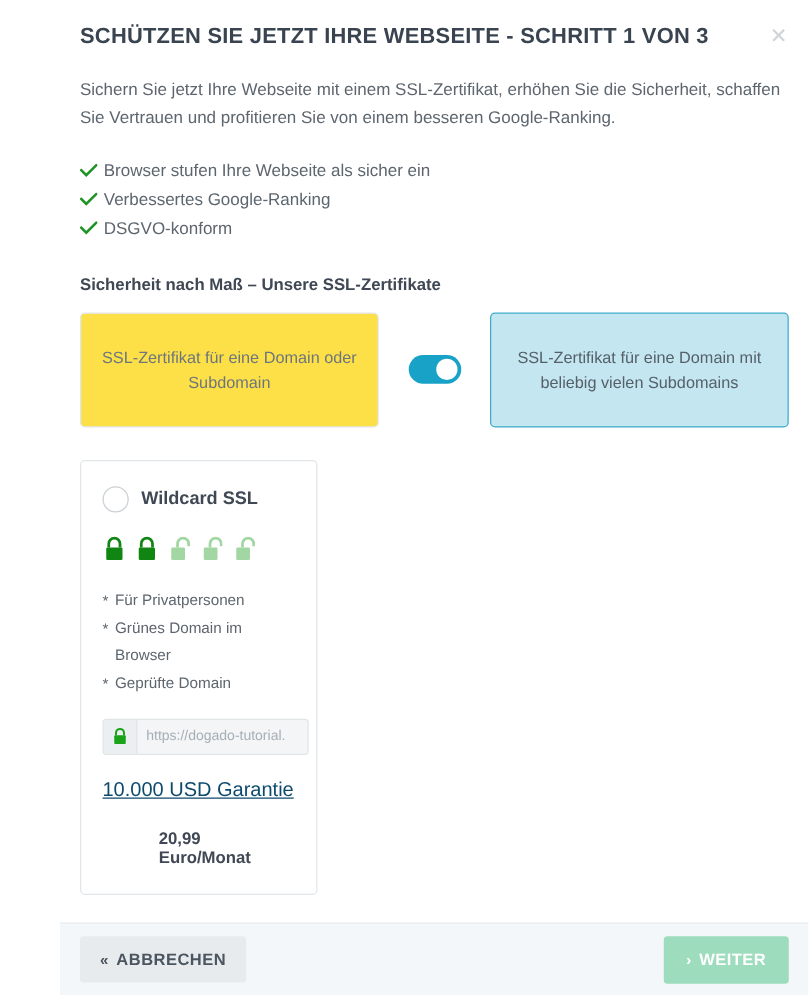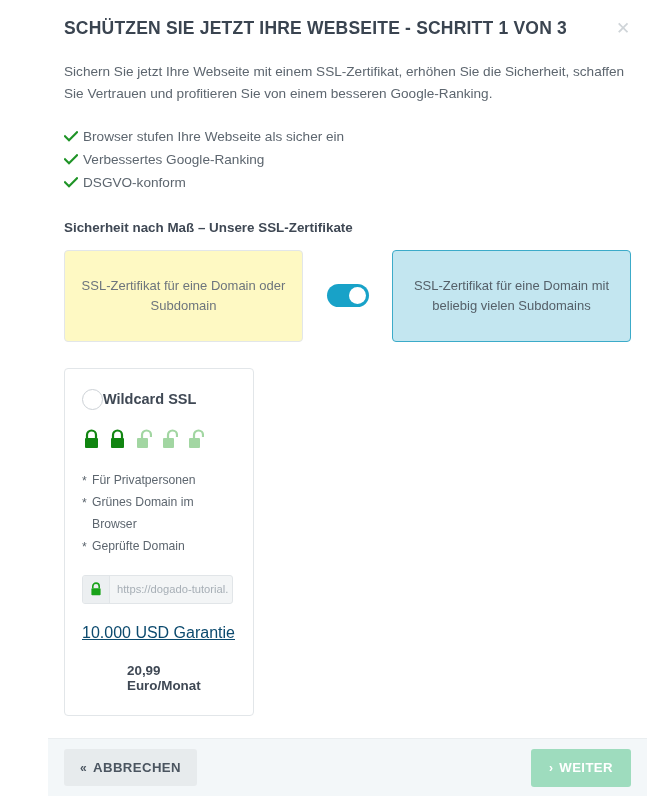--- a/index.html
+++ b/index.html
@@ -97,21 +97,21 @@
   .choice-row {
     display: flex;
     align-items: center;
     margin-top: 15px;
   }
   .choice-card {
     width: 239px;
     height: 92px;
     border: 1px solid #e2e6e9;
     border-radius: 4px;
-    background: #fef9c3;
+    background: #fde047;
     display: flex;
     align-items: center;
     justify-content: center;
     text-align: center;
     font-size: 13px;
     color: #6d757d;
     line-height: 1.55;
     padding: 0 16px;
     cursor: pointer;
   }
@@ -149,20 +149,21 @@
     margin-top: 26px;
     width: 190px;
     border: 1px solid #e2e6e9;
     border-radius: 4px;
     background: #ffffff;
     padding: 20px 17px 22px 17px;
   }
   .product-head {
     display: flex;
     align-items: center;
+    gap: 10px;
   }
   .radio {
     width: 21px; height: 21px;
     border-radius: 50%;
     border: 1px solid #ccd1d6;
     background: #fff;
     flex: 0 0 21px;
     cursor: pointer;
   }
   .product-name {
@@ -194,21 +195,21 @@
     content: "*";
     position: absolute;
     left: 0;
     top: 1px;
     color: #5d666f;
   }
 
   .url-field {
     margin-top: 18px;
     height: 29px;
-    width: 151px;
+    width: 165px;
     border: 1px solid #e1e5e8;
     border-radius: 3px;
     background: #f3f5f6;
     display: flex;
     align-items: center;
     overflow: hidden;
   }
   .url-lock {
     width: 27px;
     height: 100%;

